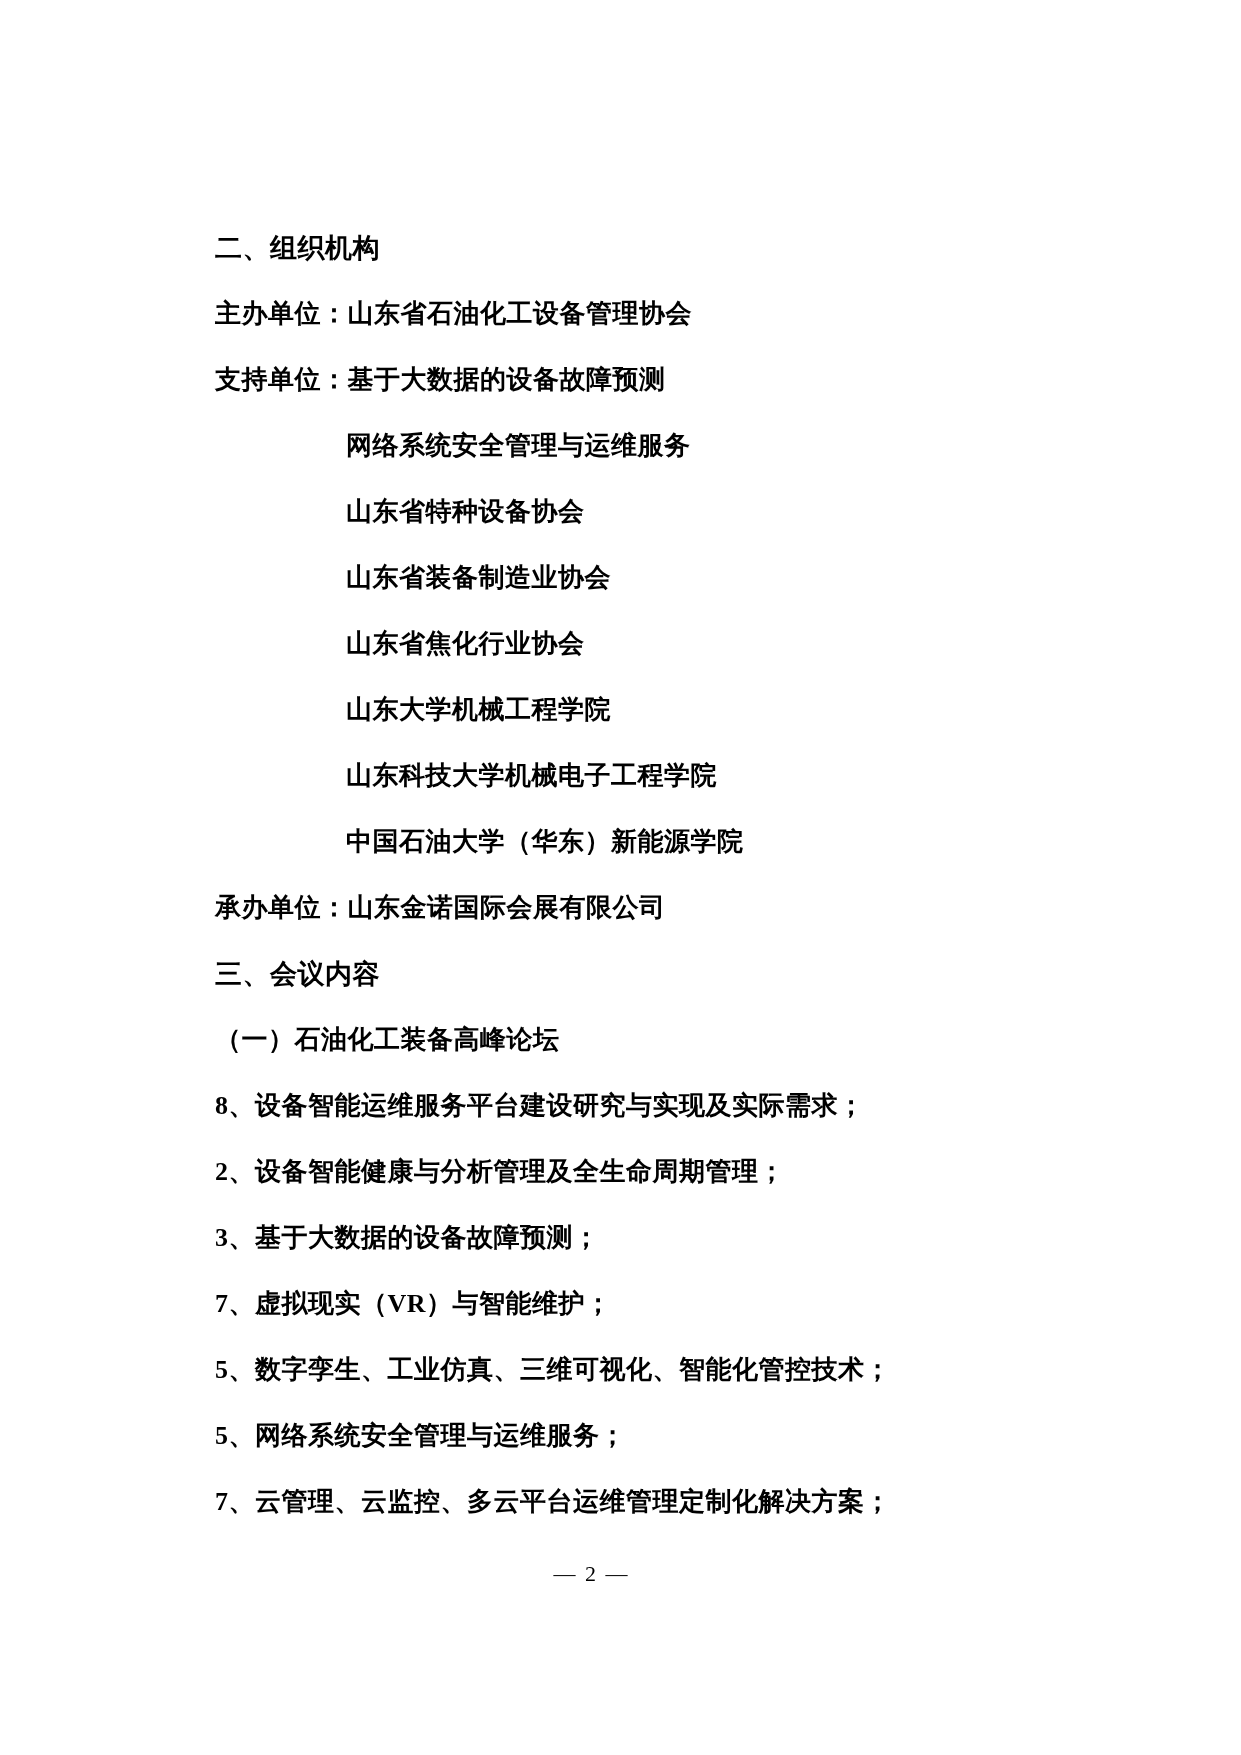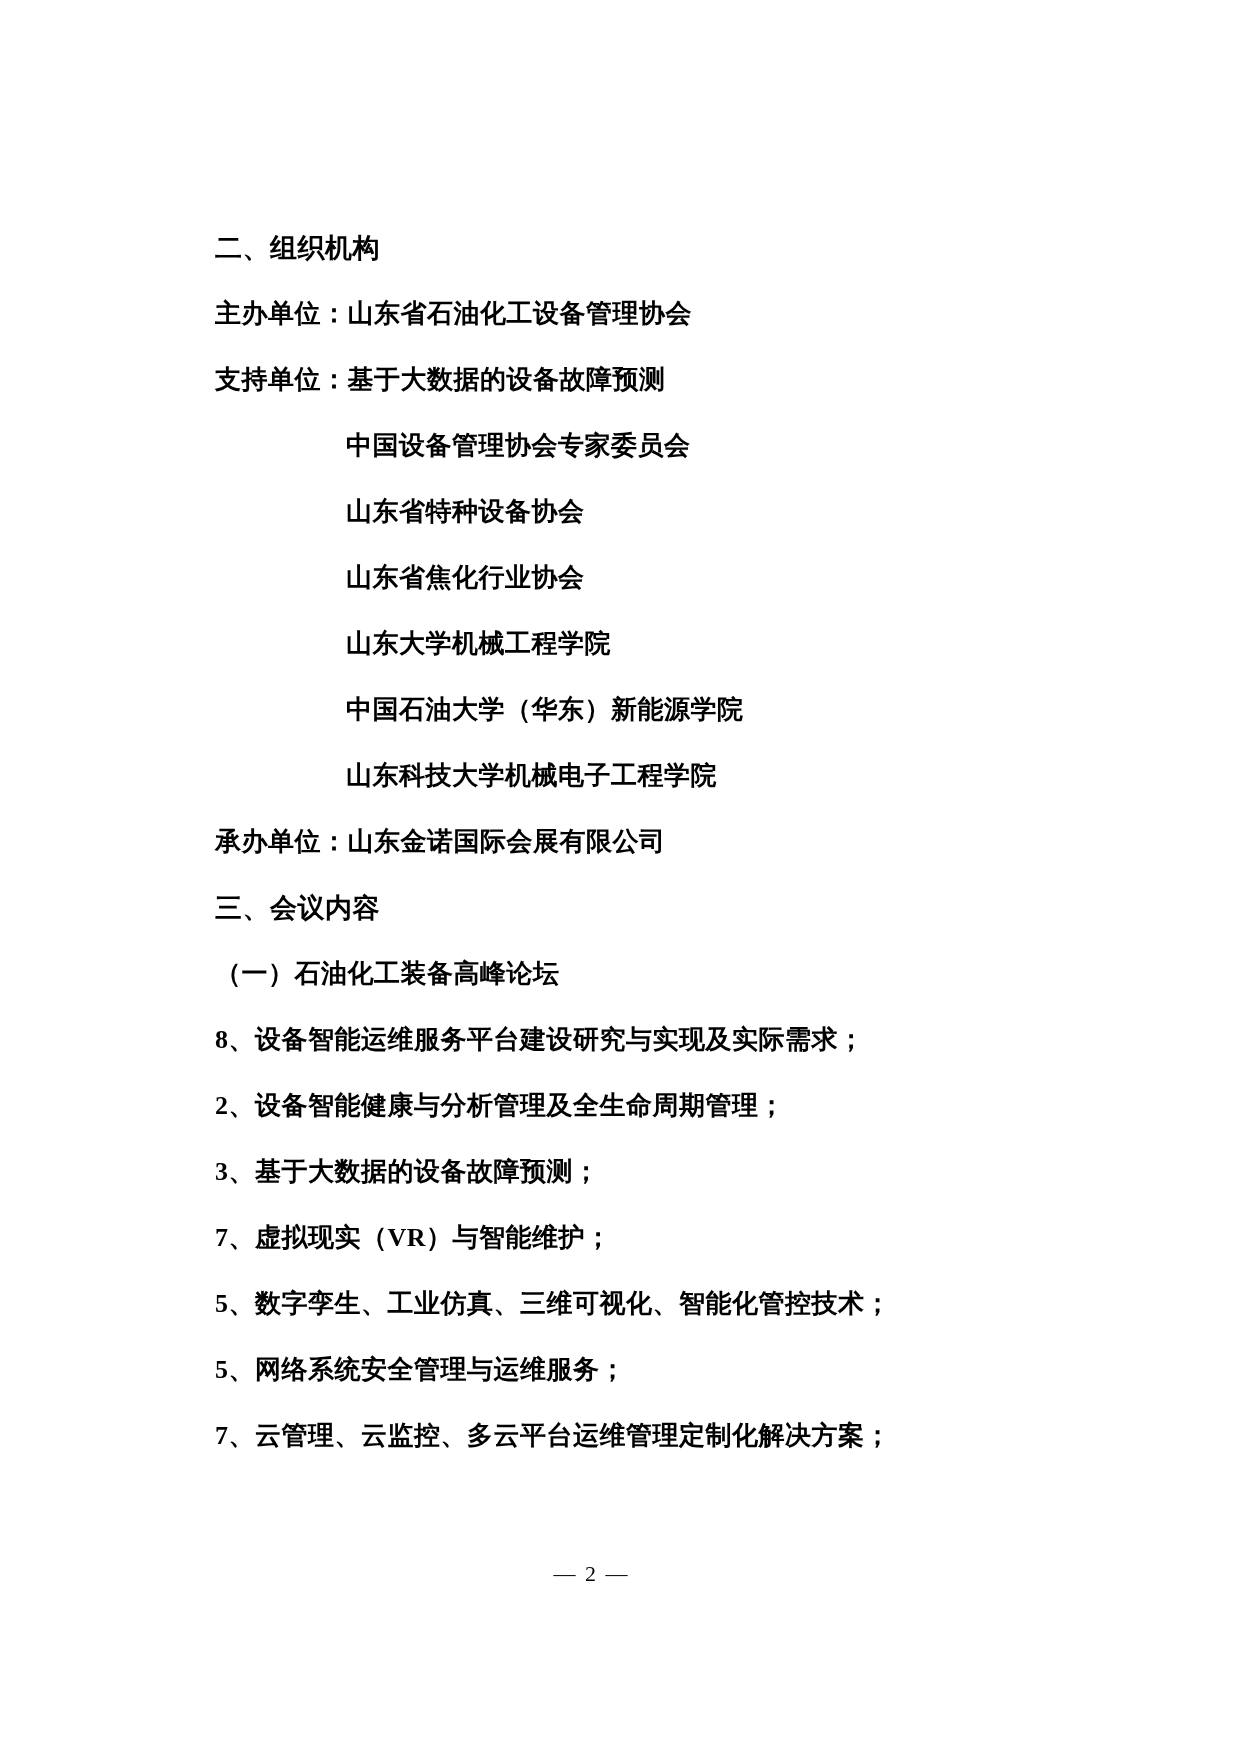--- a/index.html
+++ b/index.html
@@ -53,26 +53,27 @@
 
 <div class="page">
   <div class="content">
 
     <h2 class="line heading">二、组织机构</h2>
 
     <p class="line"><span>主办单位：</span><span>山东省石油化工设备管理协会</span></p>
 
     <p class="line"><span>支持单位：</span><span>基于大数据的设备故障预测</span></p>
 
-    <p class="line indent">中国设备管理协会专家委员会</p>
+    <p class="line indent">网络系统安全管理与运维服务</p>
     <p class="line indent">山东省特种设备协会</p>
+    <p class="line indent">山东省装备制造业协会</p>
     <p class="line indent">山东省焦化行业协会</p>
     <p class="line indent">山东大学机械工程学院</p>
+    <p class="line indent">山东科技大学机械电子工程学院</p>
     <p class="line indent">中国石油大学（华东）新能源学院</p>
-    <p class="line indent">山东科技大学机械电子工程学院</p>
 
     <p class="line"><span>承办单位：</span><span>山东金诺国际会展有限公司</span></p>
 
     <h2 class="line heading">三、会议内容</h2>
 
     <p class="line">（一）石油化工装备高峰论坛</p>
 
     <p class="line">8、设备智能运维服务平台建设研究与实现及实际需求；</p>
     <p class="line">2、设备智能健康与分析管理及全生命周期管理；</p>
     <p class="line">3、基于大数据的设备故障预测；</p>

